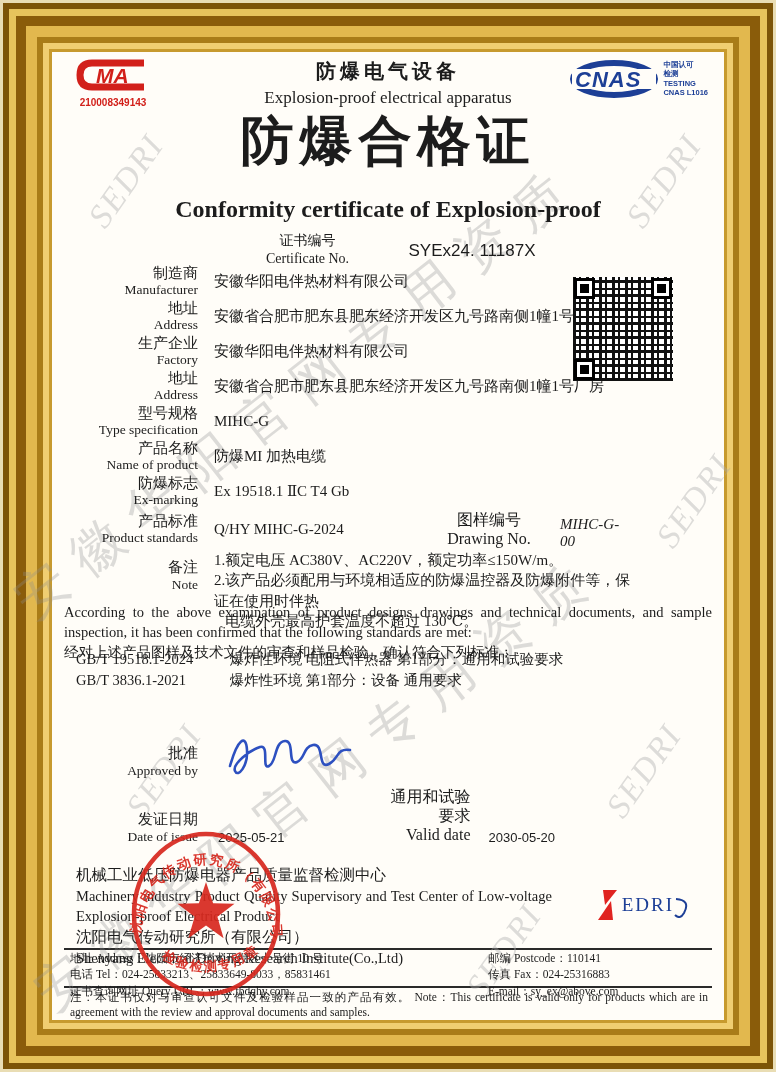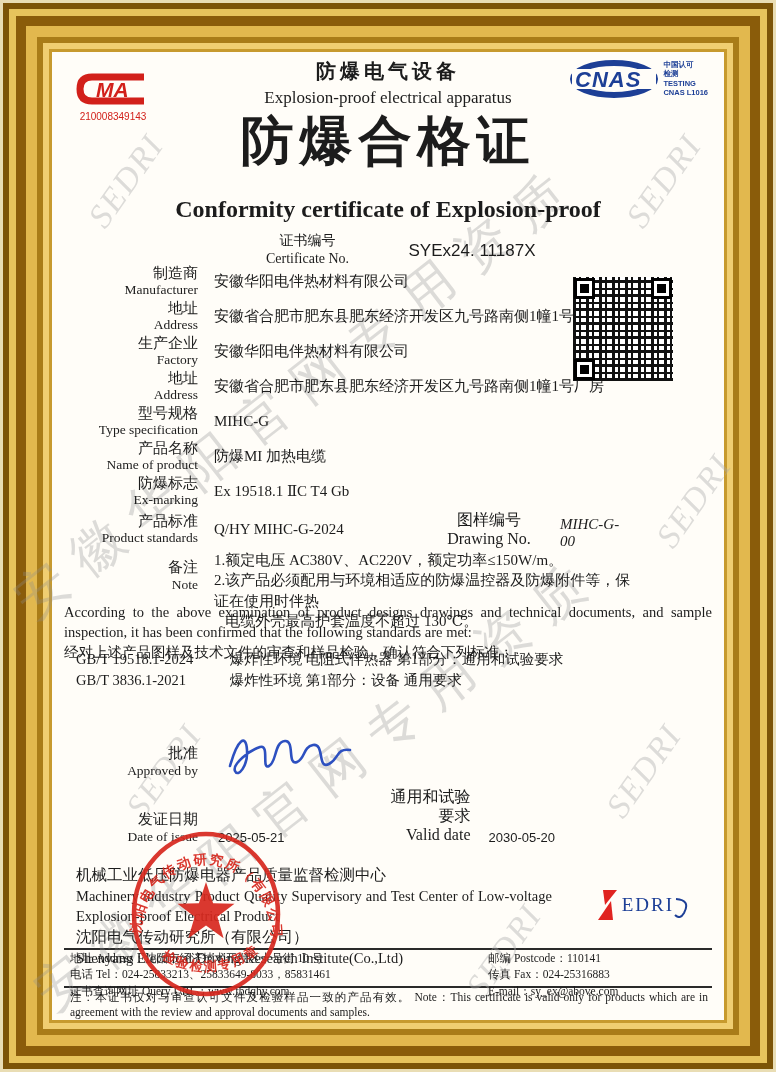--- a/index.html
+++ b/index.html
@@ -27,22 +27,22 @@
   .wm-cn { position:absolute; font-size:52px; letter-spacing:18px; color:#8f8f8f; opacity:.30;
            white-space:nowrap; transform:rotate(-38deg); transform-origin:left center; pointer-events:none; z-index:1; }
   .wm1 { left:-30px; top:520px; }
   .wm2 { left:-10px; top:912px; }
   .wm-sedri { position:absolute; font-size:34px; font-style:italic; color:#ababab; opacity:.40;
               transform:rotate(-55deg); pointer-events:none; z-index:1; letter-spacing:2px; }
   .ws1{left:22px;top:110px;} .ws2{left:560px;top:110px;} .ws3{left:60px;top:700px;}
   .ws4{left:540px;top:700px;} .ws5{left:400px;top:880px;} .ws6{left:590px;top:430px;}
   .z { position:relative; z-index:2; }
   
-  .cma { position:absolute; left:22px; top:20px; text-align:center; }
-  .cma-num { font-family:"Liberation Sans","DejaVu Sans",sans-serif; font-size:10px; font-weight:normal; color:#d2201a; margin-top:1px; }
+  .cma { position:absolute; left:22px; top:6px; text-align:center; }
+  .cma-num { font-family:"Liberation Sans","DejaVu Sans",sans-serif; font-size:10px; font-weight:bold; color:#d2201a; margin-top:1px; }
   .head-center { position:absolute; left:0; right:0; top:6px; text-align:center; }
   .head-cn { font-size:20px; font-weight:bold; letter-spacing:4px; }
   .head-en { font-size:17px; margin-top:3px; }
   .cnas { position:absolute; right:16px; top:8px; display:flex; gap:5px; align-items:flex-start; }
   .cnas-side { font-family:"Liberation Sans","DejaVu Sans",sans-serif; font-size:7.5px; line-height:1.25; color:#1d3f96; font-weight:bold; }
   .main-title { position:absolute; top:54px; left:0; right:0; text-align:center; font-size:53px; font-weight:700; letter-spacing:6px; }
   .sub-title { position:absolute; top:144px; left:0; right:0; text-align:center; font-size:24px; font-weight:bold; }
   .certno { position:absolute; top:180px; left:0; right:0; display:flex; justify-content:center; gap:18px; }
   .certno .lab { text-align:center; font-size:14px; line-height:1.3; }
   .certno .val { font-family:"Liberation Sans","DejaVu Sans",sans-serif; font-size:17px; padding-top:8px; }

